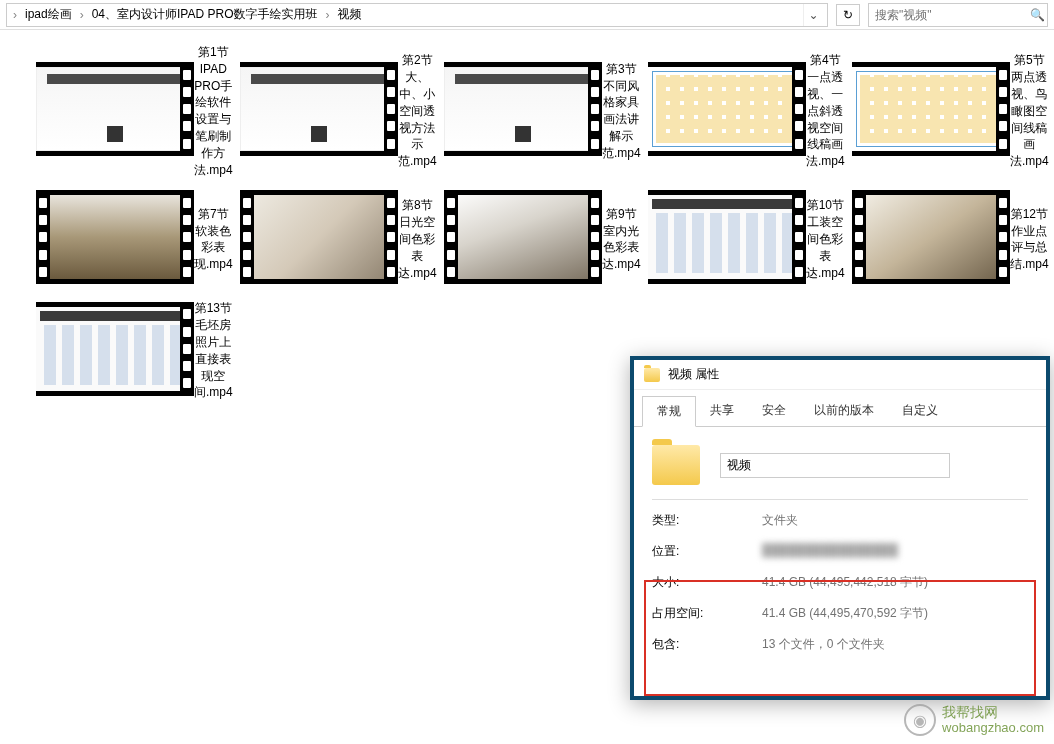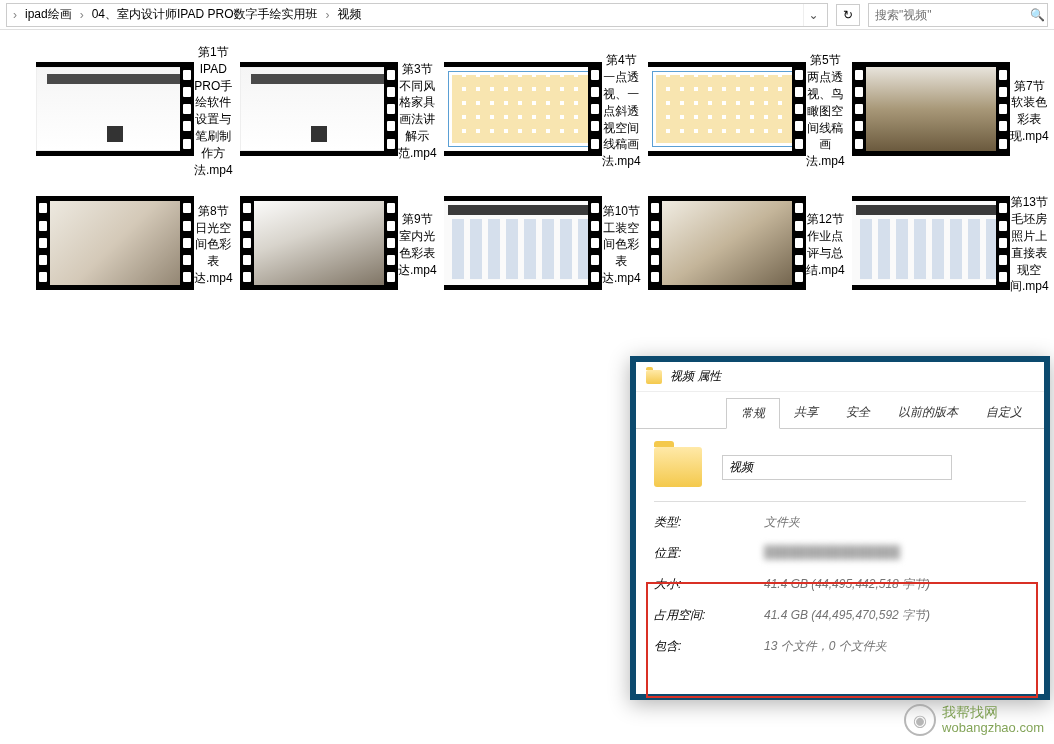--- a/index.html
+++ b/index.html
@@ -35,25 +35,25 @@
 .f-int3 { background: linear-gradient(135deg,#f0ede5 0%,#d4c9b8 50%,#8b7e6b 100%); }
 .f-int4 { background: linear-gradient(160deg,#ffffff 0%,#d8d4cc 40%,#7a6f5f 100%); }
 .f-icons { background: #fafafa; position: relative; }
 .f-icons::before { content: ""; position: absolute; top: 4px; left: 4px; right: 4px; height: 10px; background: #3a3a3a; }
 .f-icons::after { content: ""; position: absolute; top: 18px; left: 8px; right: 8px; bottom: 6px; background: repeating-linear-gradient(90deg,#b0c4de 0 12px,transparent 12px 18px); opacity: .5; }
 .f-room { background: linear-gradient(145deg,#f5f2ea 0%,#c4b59a 50%,#6b5d47 100%); }
 .f-sketch { background: #f8f8f8; position: relative; }
 .f-sketch::before { content: ""; position: absolute; top: 2px; left: 2px; right: 2px; height: 12px; background: #3a3a3a; }
 .f-sketch::after { content: ""; position: absolute; top: 16px; left: 6px; right: 6px; bottom: 4px; background: repeating-linear-gradient(0deg,#aaa 0 1px,transparent 1px 8px); }
 
-.prop-win { position: absolute; left: 630px; top: 356px; width: 420px; height: 344px; background: #fff; border: 6px solid #0c4a6e; box-shadow: 0 4px 20px rgba(0,0,0,.3); font-style: italic; }
+.prop-win { position: absolute; left: 630px; top: 356px; width: 420px; height: 344px; background: #fff; border: 4px solid #0c4a6e; box-shadow: 0 4px 20px rgba(0,0,0,.3); }
 .prop-title { height: 30px; display: flex; align-items: center; padding: 0 10px; border-bottom: 1px solid #eee; }
 .fold-ico-sm { width: 16px; height: 14px; background: linear-gradient(#ffe9a8,#f4c94c); border-radius: 2px; margin-right: 8px; position: relative; }
 .fold-ico-sm::before { content: ""; position: absolute; top: -3px; left: 0; width: 7px; height: 3px; background: #f4c94c; border-radius: 2px 2px 0 0; }
-.prop-tabs { display: flex; border-bottom: 1px solid #ccc; padding: 0 8px; margin-top: 6px; justify-content: flex-end; }
+.prop-tabs { display: flex; border-bottom: 1px solid #ccc; padding: 0 8px; margin-top: 6px; }
 .prop-tab { padding: 6px 14px; cursor: pointer; color: #333; }
 .prop-tab.active { border: 1px solid #ccc; border-bottom: 1px solid #fff; margin-bottom: -1px; background: #fff; }
 .prop-body { padding: 18px 18px; }
 .prop-head { display: flex; align-items: center; gap: 20px; margin-bottom: 14px; }
 .fold-ico-lg { width: 48px; height: 40px; background: linear-gradient(#ffe9a8,#f4c94c); border-radius: 3px; position: relative; }
 .fold-ico-lg::before { content: ""; position: absolute; top: -6px; left: 0; width: 20px; height: 6px; background: #f4c94c; border-radius: 3px 3px 0 0; }
 .prop-name-box { border: 1px solid #ccc; padding: 3px 6px; width: 230px; }
 .prop-sep { border-top: 1px solid #ddd; margin: 6px 0 12px; }
 .prop-rows { position: relative; }
 .prop-row { display: flex; margin-bottom: 14px; }
@@ -121,20 +121,40 @@
         </div>
         <div class="frame f-doc"></div>
         <div class="film-r">
           <div class="hole"></div>
           <div class="hole"></div>
           <div class="hole"></div>
           <div class="hole"></div>
           <div class="hole"></div>
         </div>
       </div>
+      <div class="fname">第2节 大、中、小空间透视方法示范.mp4</div>
+    </div>
+    <div class="item">
+      <div class="thumb">
+        <div class="film-l">
+          <div class="hole"></div>
+          <div class="hole"></div>
+          <div class="hole"></div>
+          <div class="hole"></div>
+          <div class="hole"></div>
+        </div>
+        <div class="frame f-doc"></div>
+        <div class="film-r">
+          <div class="hole"></div>
+          <div class="hole"></div>
+          <div class="hole"></div>
+          <div class="hole"></div>
+          <div class="hole"></div>
+        </div>
+      </div>
       <div class="fname">第3节 不同风格家具画法讲解示范.mp4</div>
     </div>
     <div class="item">
       <div class="thumb">
         <div class="film-l">
           <div class="hole"></div>
           <div class="hole"></div>
           <div class="hole"></div>
           <div class="hole"></div>
           <div class="hole"></div>

